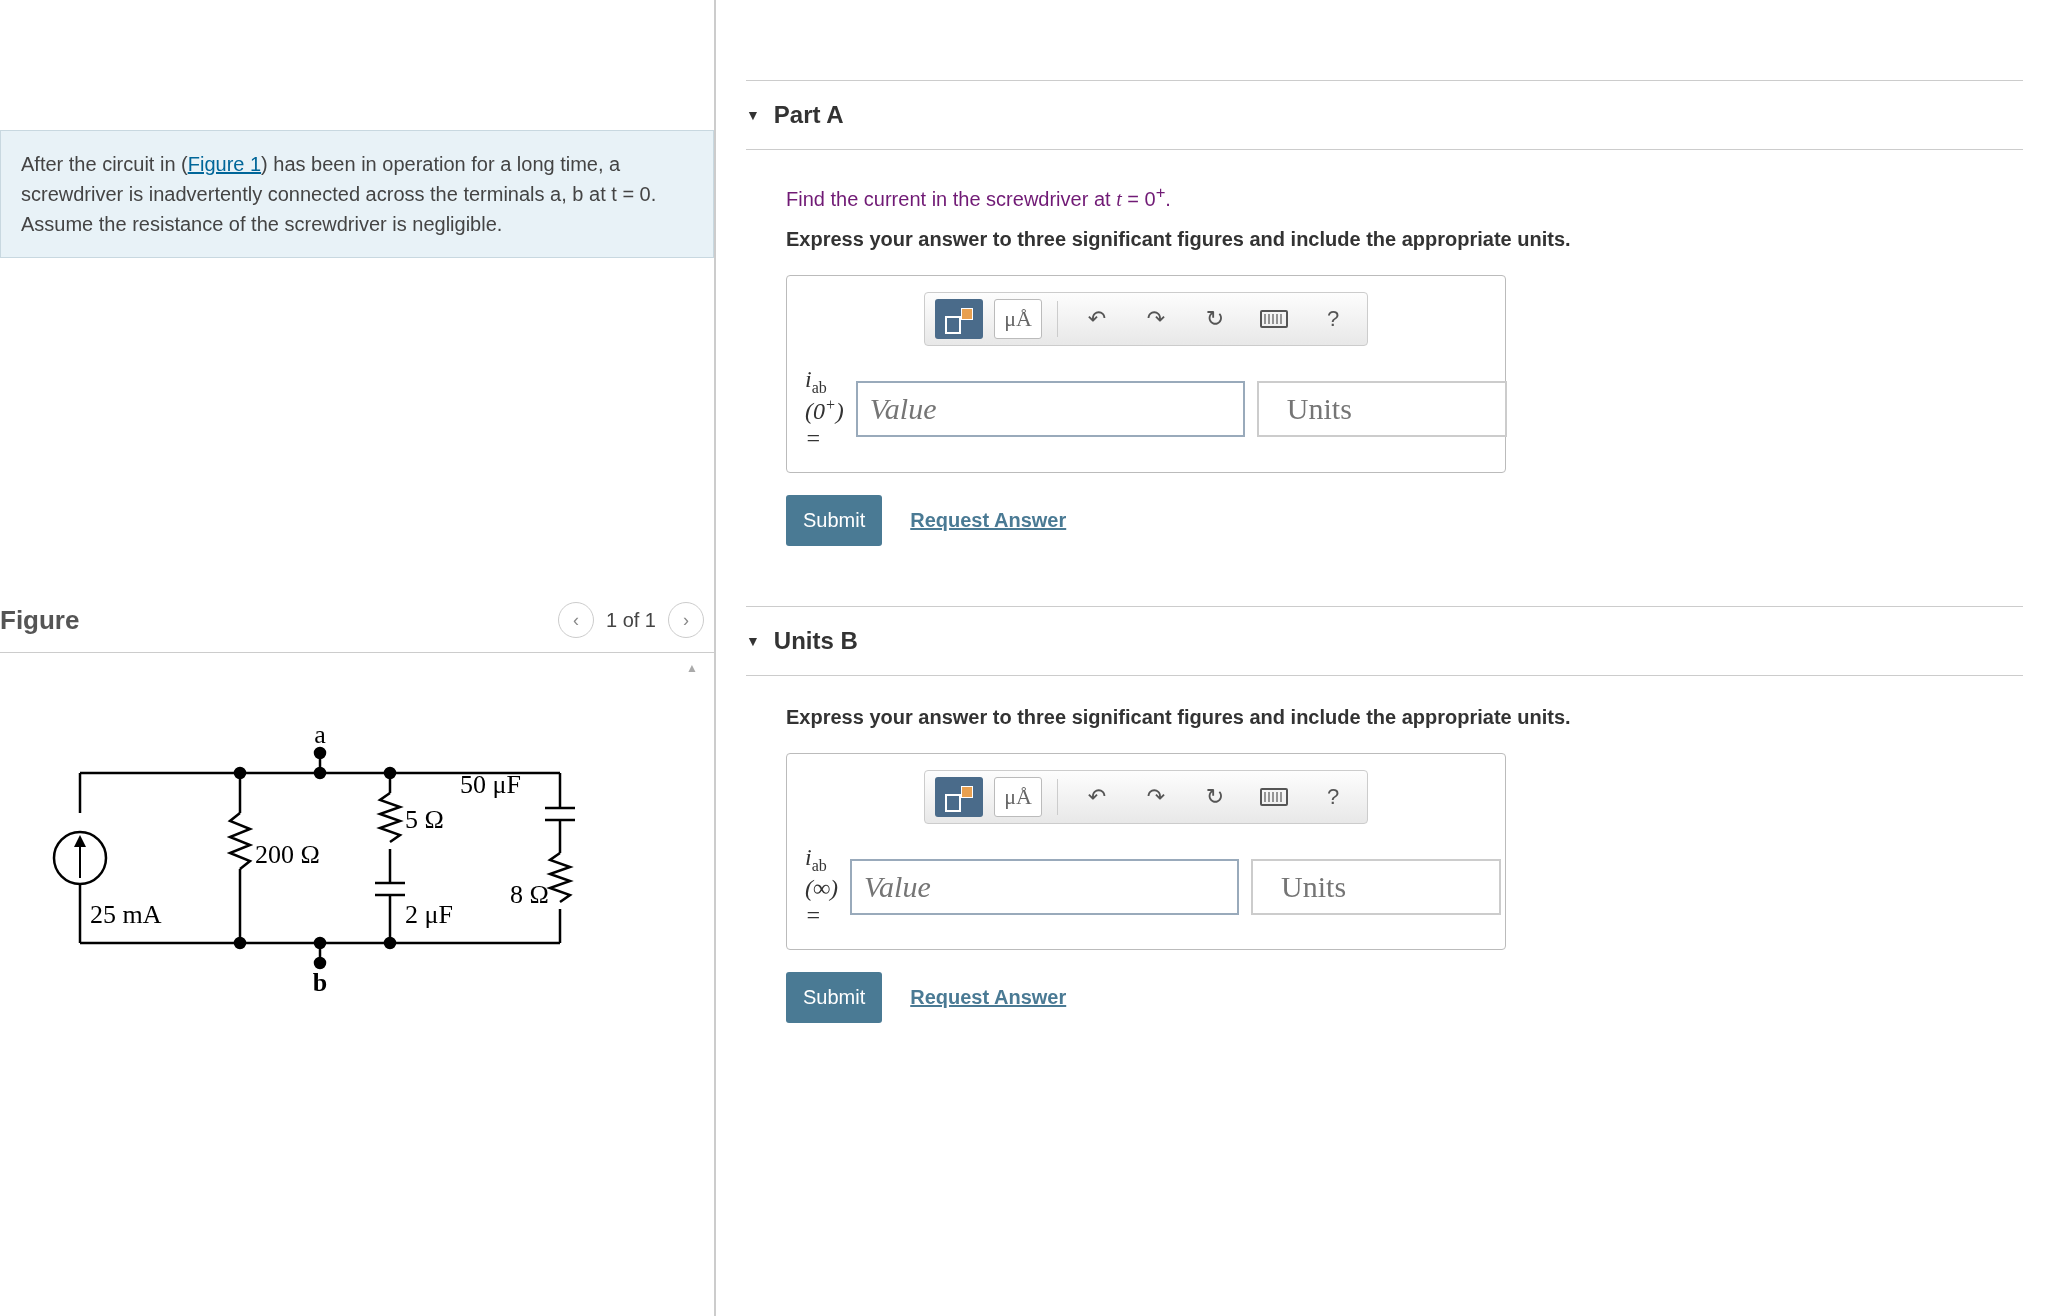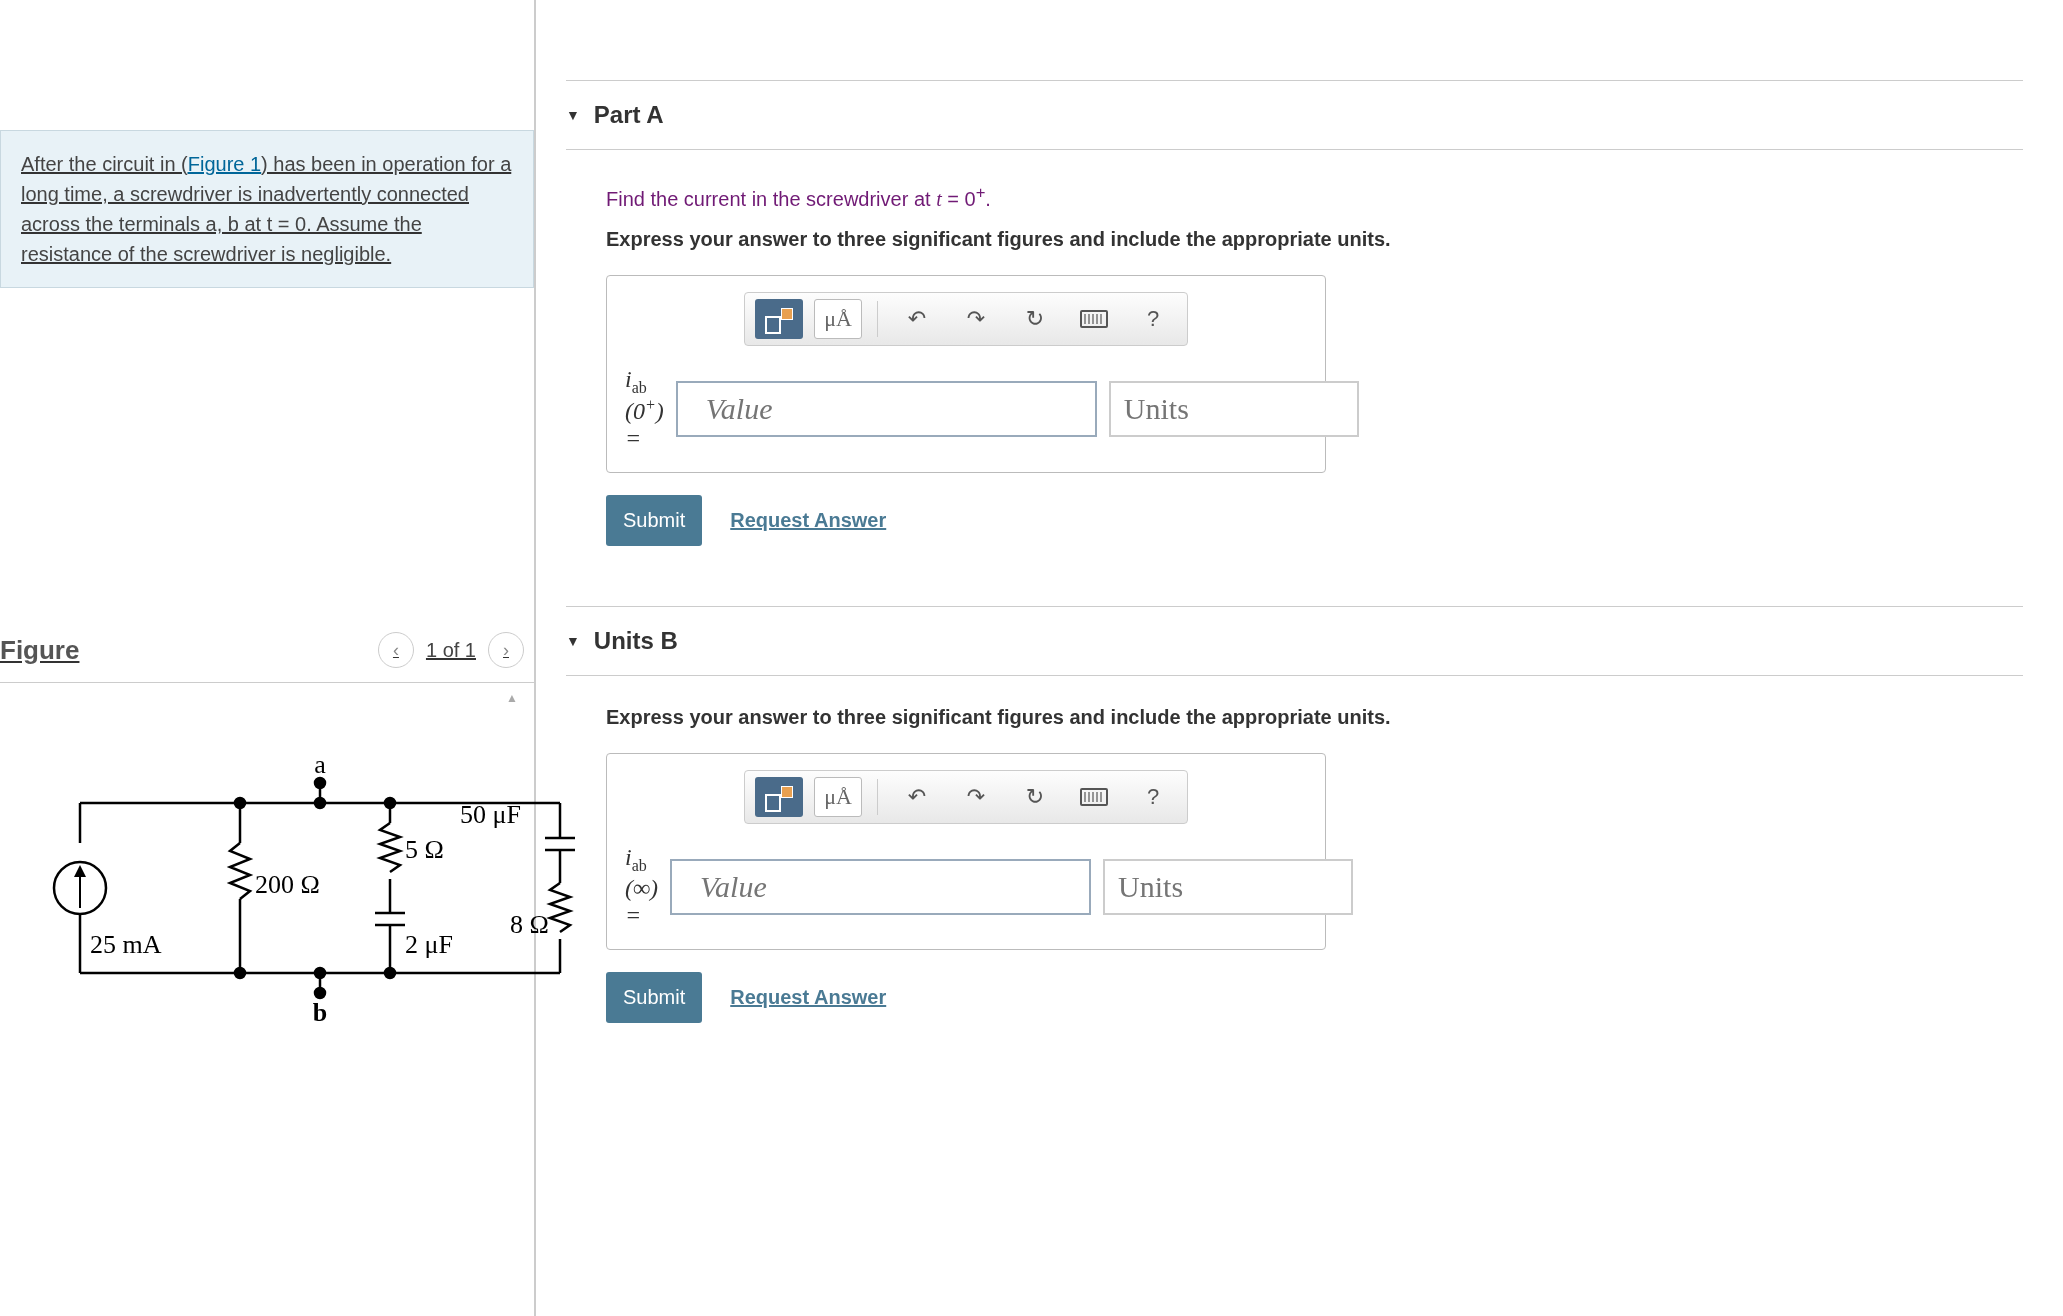--- a/index.html
+++ b/index.html
@@ -5,25 +5,24 @@
   * { box-sizing: border-box; }
   body {
     margin: 0;
     font-family: Arial, Helvetica, sans-serif;
     font-size: 20px;
     color: #333;
     background: #fff;
     display: flex;
   }
   .left-panel {
-    width: 536px;
+    width: 716px;
     border-right: 2px solid #ccc;
     min-height: 1316px;
     position: relative;
-    text-decoration: underline;
   }
   .problem-statement {
     background: #e8f2f7;
     border: 1px solid #c8d8e0;
     padding: 18px 20px;
     margin: 130px 0 0 0;
     line-height: 1.5;
     color: #444;
   }
   .problem-statement a { color: #006699; text-decoration: underline; }
@@ -93,26 +92,26 @@
   .input-row { display: flex; align-items: center; gap: 12px; }
   .iab-label {
     font-family: 'Times New Roman', serif; font-size: 24px; color: #333;
     font-style: italic;
   }
   .iab-label .sub { font-size: 16px; vertical-align: sub; font-style: normal; }
   .iab-label .sup { font-size: 16px; vertical-align: super; }
   .answer-input {
     flex: 1; height: 56px; border: 2px solid #9ab;
     font-family: 'Times New Roman', serif; font-style: italic;
-    font-size: 30px; color: #999; padding: 0 28px; background: #fff;
+    font-size: 30px; color: #999; padding: 0 12px; background: #fff;
   }
   .units-input {
     width: 250px; height: 56px; border: 2px solid #ccc;
     font-family: 'Times New Roman', serif; font-size: 30px; color: #999;
-    padding: 0 13px; background: #fff;
+    padding: 0 28px; background: #fff;
   }
   .submit-row { margin-top: 22px; display: flex; align-items: center; gap: 28px; }
   .submit-btn {
     background: #4a7a94; color: #fff; border: none;
     padding: 14px 17px; font-size: 20px; border-radius: 3px;
   }
   .request-link { color: #4a7a94; font-weight: bold; text-decoration: underline; font-size: 20px; }
   .math-var { font-family: 'Times New Roman', serif; }
   .template-icon {
     display: inline-block; width: 28px; height: 22px; position: relative;

